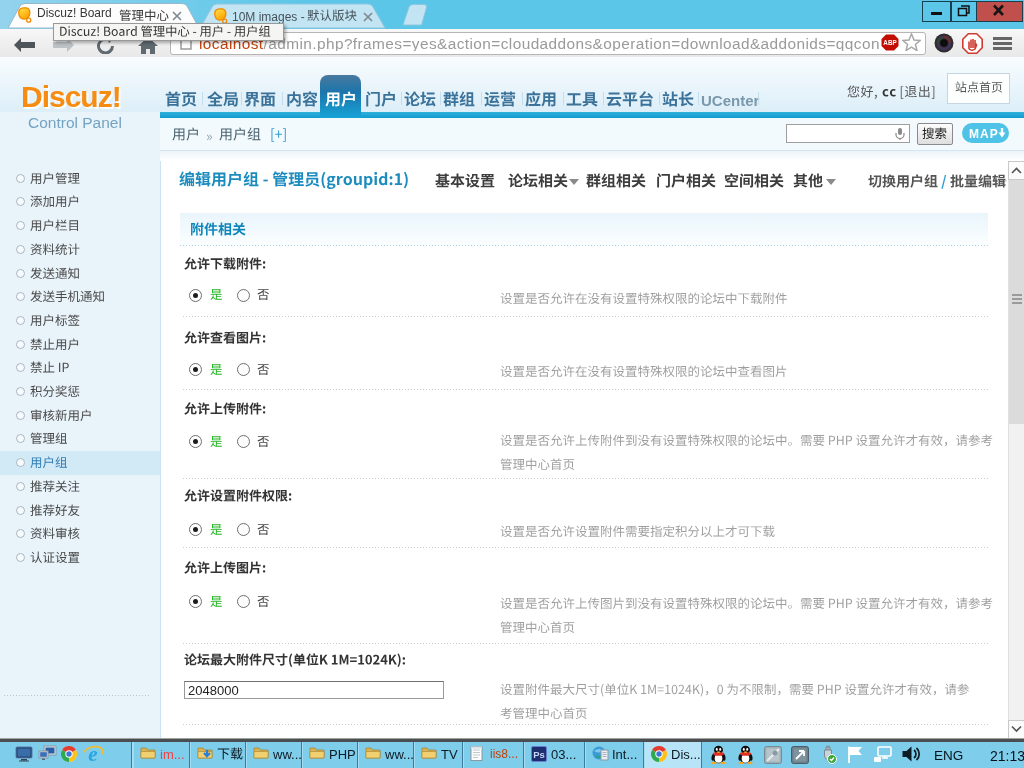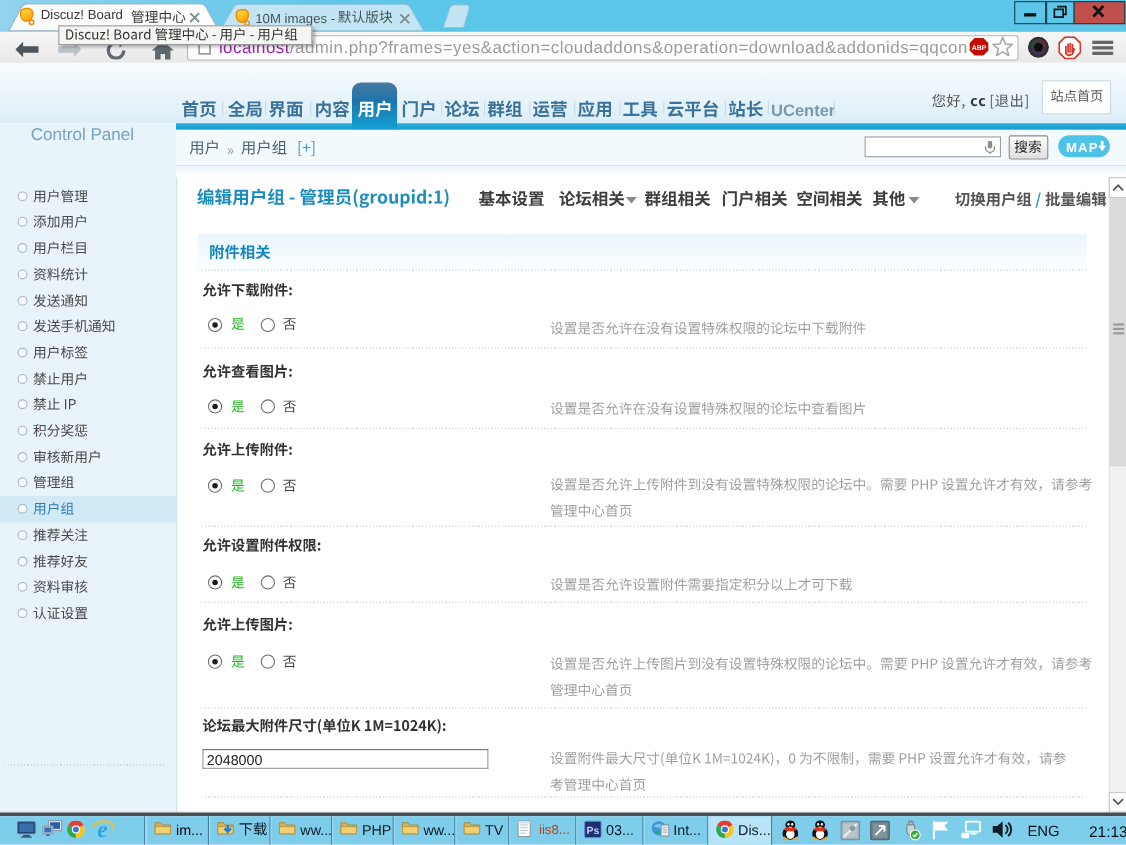--- a/index.html
+++ b/index.html
@@ -281,21 +281,21 @@
       <path d="M17.5,10 A7,7 0 1 1 13.5,3.6" fill="none" stroke="#5f6a70" stroke-width="3"></path>
       <path d="M11.5,0.2 L19.5,1.2 L14,7.2 Z" fill="#5f6a70"></path>
     </svg>
 <svg class="ab" style="left:137px;top:36px" width="22" height="18">
       <path d="M11,1 L21,10 L18,10 L18,19 L13,19 L13,13 L9,13 L9,19 L4,19 L4,10 L1,10 Z" fill="#5f6a70"></path>
     </svg>
 <div class="ab" style="left:170px;top:31.5px;width:754px;height:21px;background:#fff;border:1px solid #b5b5b5;border-radius:3px"></div>
 <svg class="ab" style="left:180px;top:35.5px" width="13" height="14">
       <rect x="1" y="1" width="10" height="12" fill="#fff" stroke="#9a9a9a" stroke-width="1.5"></rect>
     </svg>
-<div class="ab" style="left:199px;top:35px;width:680px;height:16px;overflow:hidden;font-size:15.4px;letter-spacing:0.42px;white-space:nowrap;color:#9a9a9a"><span style="color:#a21caf">localhost</span>/admin.php?frames=yes&amp;action=cloudaddons&amp;operation=download&amp;addonids=qqconne</div>
+<div class="ab" style="left:199px;top:35px;width:680px;height:16px;overflow:hidden;font-size:15.4px;letter-spacing:0.42px;white-space:nowrap;color:#9a9a9a"><span style="color:#c2410c">localhost</span>/admin.php?frames=yes&amp;action=cloudaddons&amp;operation=download&amp;addonids=qqconne</div>
 <svg class="ab" style="left:881px;top:34px" width="18" height="17">
       <path d="M5,0.5 L13,0.5 L17.5,5 L17.5,12 L13,16.5 L5,16.5 L0.5,12 L0.5,5 Z" fill="#c20d00"></path>
       <text x="9" y="11" font-size="6.3" font-weight="bold" fill="#fff" text-anchor="middle" font-family="Liberation Sans">ABP</text>
     </svg>
 <svg class="ab" style="left:902px;top:33px" width="19" height="18">
       <path d="M9.5,1 L12,7 L18.3,7.4 L13.4,11.5 L15,17.6 L9.5,14.2 L4,17.6 L5.6,11.5 L0.7,7.4 L7,7 Z" fill="none" stroke="#a8a8a8" stroke-width="1.5"></path>
     </svg>
 <svg class="ab" style="left:934px;top:32.5px" width="20" height="20">
       <circle cx="10" cy="10" r="9.5" fill="#2e2e2e"></circle>
       <circle cx="10" cy="10" r="6" fill="none" stroke="#44335a" stroke-width="2.5"></circle>
@@ -307,20 +307,21 @@
       <path d="M6.3,0.8 L14.7,0.8 L20.2,6.3 L20.2,14.7 L14.7,20.2 L6.3,20.2 L0.8,14.7 L0.8,6.3 Z" fill="#fff" stroke="#cf3b30" stroke-width="1.6"></path>
       <path d="M7,16 L7,8.5 M9,15 L9,6.5 M11,15 L11,6 M13,15 L13,7 M7,16 Q10,18.5 13,16 L14.8,11.5 M14.8,11.5 L13,10.8" stroke="#cf3b30" stroke-width="1.6" fill="none"></path>
     </svg>
 <div class="ab" style="left:993px;top:37px;width:19px;height:3px;background:#666"></div>
 <div class="ab" style="left:993px;top:42px;width:19px;height:3px;background:#666"></div>
 <div class="ab" style="left:993px;top:47px;width:19px;height:3px;background:#666"></div>
 <div class="ab" style="left:0;top:57px;width:1024px;height:681px;background:#fff"></div>
 <div class="ab" style="left:0;top:57px;width:1024px;height:55px;background:linear-gradient(#f8fcfe,#ddeef8)"></div>
 <div class="ab" style="left:0;top:112px;width:160px;height:626px;background:#e8f3fa;border-right:1px solid #cde3f1"></div>
 <div class="ab" style="left:160px;top:112px;width:864px;height:6px;background:linear-gradient(#2fb0dc,#119bce)"></div>
+<div class="ab" style="left:21px;top:80px;font-size:30px;font-weight:bold;color:#f78c12;font-family:'Liberation Sans';letter-spacing:-1px;text-shadow:1px 1px 0 #fff,2px 2px 1px rgba(255,255,255,.8)">Discuz!</div>
 <div class="ab" style="left:28px;top:114px;font-size:15.5px;color:#74a3c2">Control Panel</div>
 <div class="ab" style="left:320px;top:75px;width:41px;height:43px;border-radius:8px 8px 0 0;background:linear-gradient(180deg,#48799e 0%,#1b75ac 40%,#16a3d6 100%)"></div>
 <div class="ab" style="left:701px;top:92px;font-size:15px;font-weight:bold;color:#7a98ac">UCenter</div>
 <div class="ab" style="left:201.5px;top:92px;width:1px;height:13px;background:#c3ddec"></div>
 <div class="ab" style="left:240.5px;top:92px;width:1px;height:13px;background:#c3ddec"></div>
 <div class="ab" style="left:281.5px;top:92px;width:1px;height:13px;background:#c3ddec"></div>
 <div class="ab" style="left:400.5px;top:92px;width:1px;height:13px;background:#c3ddec"></div>
 <div class="ab" style="left:439.5px;top:92px;width:1px;height:13px;background:#c3ddec"></div>
 <div class="ab" style="left:480.5px;top:92px;width:1px;height:13px;background:#c3ddec"></div>
 <div class="ab" style="left:521.5px;top:92px;width:1px;height:13px;background:#c3ddec"></div>
@@ -434,21 +435,21 @@
       <path d="M1,9 A9,5.5 -15 1 1 19,11" fill="none" stroke="#f3bd33" stroke-width="1.7"></path>
     </svg>
 <div class="ab" style="left:131px;top:742px;width:1px;height:26px;background:#3e7c9e"></div>
 <div class="ab" style="left:132px;top:742px;width:1px;height:26px;background:#a5dcf2"></div>
 <div class="ab" style="left:189px;top:742px;width:1px;height:26px;background:#3e7c9e"></div>
 <div class="ab" style="left:133px;top:742px;width:1px;height:26px;background:#a5dcf2"></div>
 <svg class="ab" style="left:140px;top:745px" width="17" height="15">
       <path d="M1,3 L6,3 L7.5,5 L15,5 L15,13 L1,13 Z" fill="#d9b252" stroke="#a8842e" stroke-width="0.8"></path>
       <path d="M1,6.5 L15,6.5 L15,13 L1,13 Z" fill="#f0d070" stroke="#b8923e" stroke-width="0.8"></path>
     </svg>
-<div class="ab" style="left:160px;top:747px;font-size:13px;color:#000000">im...</div>
+<div class="ab" style="left:160px;top:747px;font-size:13px;color:#ef4444">im...</div>
 <div class="ab" style="left:245px;top:742px;width:1px;height:26px;background:#3e7c9e"></div>
 <div class="ab" style="left:190px;top:742px;width:1px;height:26px;background:#a5dcf2"></div>
 <svg class="ab" style="left:197px;top:745px" width="17" height="15">
       <path d="M1,3 L6,3 L7.5,5 L15,5 L15,13 L1,13 Z" fill="#d9b252" stroke="#a8842e" stroke-width="0.8"></path>
       <path d="M1,6.5 L15,6.5 L15,13 L1,13 Z" fill="#f0d070" stroke="#b8923e" stroke-width="0.8"></path>
       <path d="M10,5 v5 M7,8 l3,3.2 3,-3.2" stroke="#2a7fd4" stroke-width="2.2" fill="none"></path>
     </svg>
 <div class="ab" style="left:301px;top:742px;width:1px;height:26px;background:#3e7c9e"></div>
 <div class="ab" style="left:246px;top:742px;width:1px;height:26px;background:#a5dcf2"></div>
 <svg class="ab" style="left:253px;top:745px" width="17" height="15">

